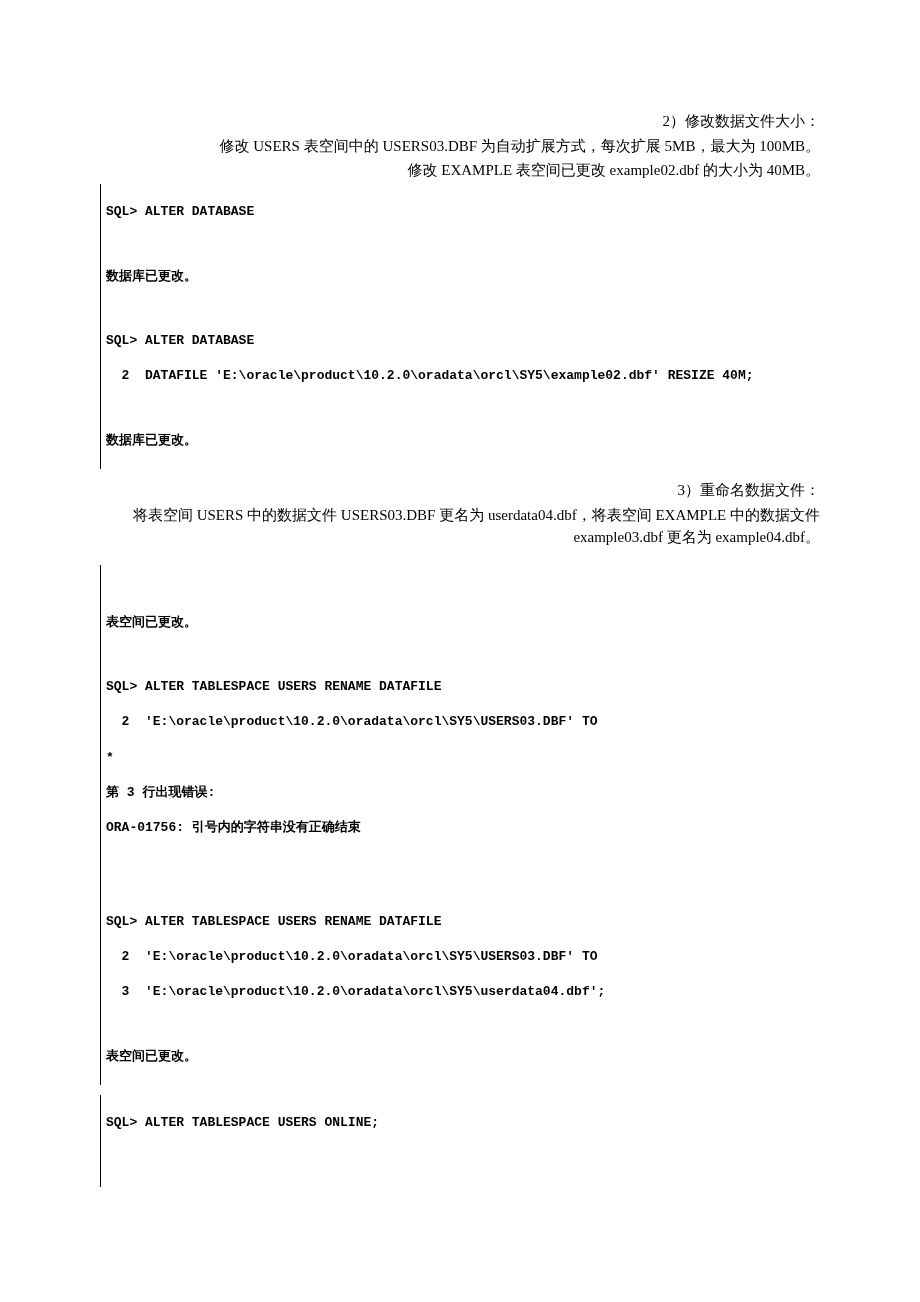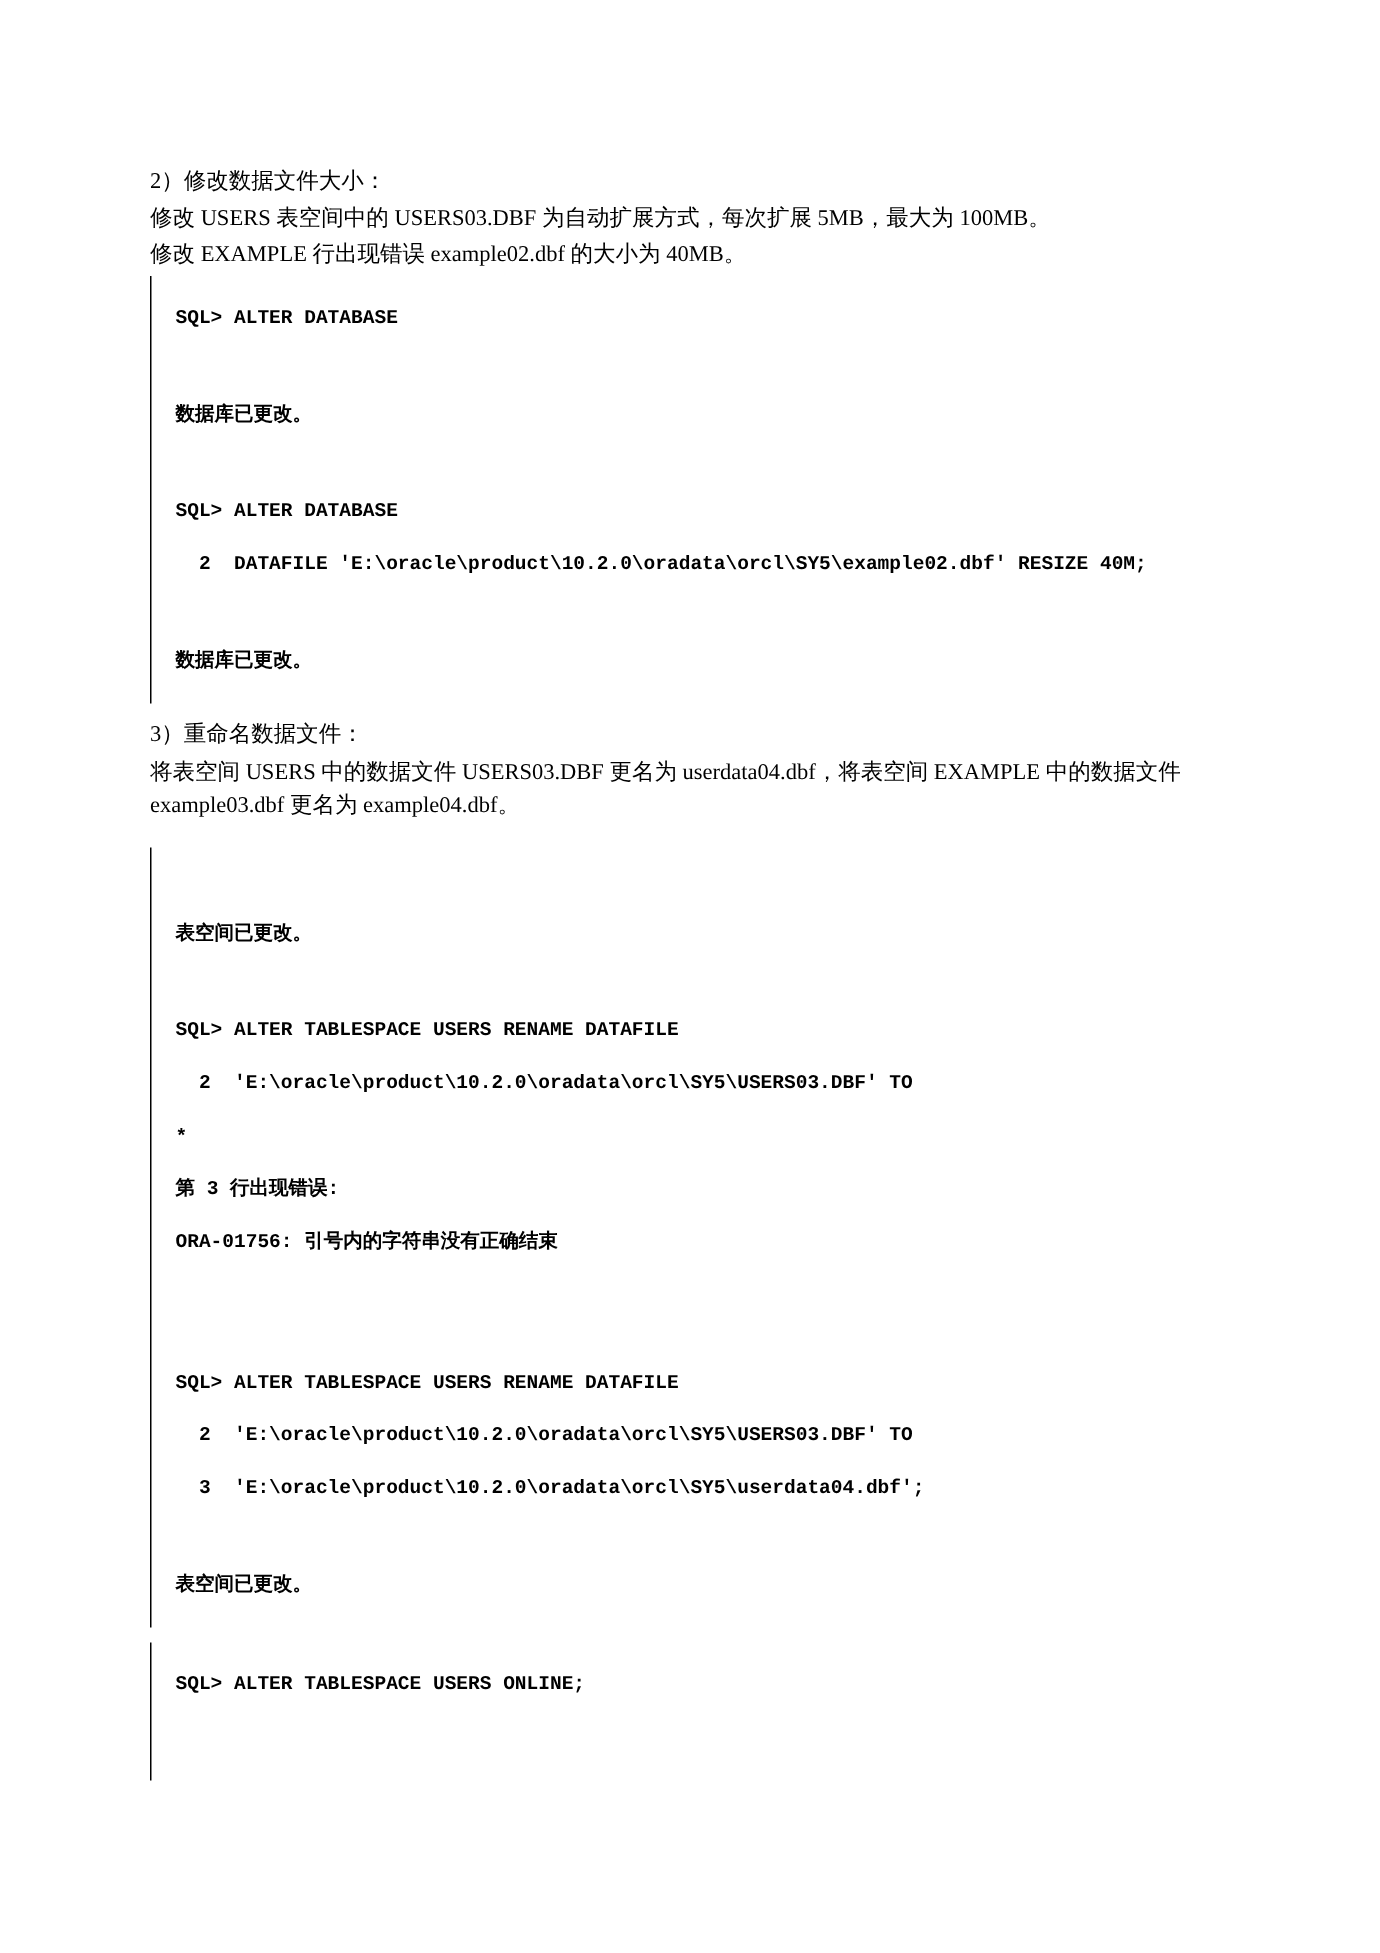--- a/index.html
+++ b/index.html
@@ -10,41 +10,42 @@
       font-size: 15px;
       line-height: 1.5;
       color: #000;
       width: 920px;
       box-sizing: border-box;
     }
     .body-text {
       font-family: "SimSun", "Times New Roman", serif;
       font-size: 15px;
       margin: 0 0 2px 0;
+      text-align: right;
     }
     .terminal {
       border-left: 1.5px solid #000;
-      padding: 2px 0 2px 16px;
+      padding: 2px 0 2px 5px;
       margin: 2px 0 10px 0;
       font-family: "Courier New", monospace;
       font-size: 13px;
       font-weight: bold;
       line-height: 1.35;
       white-space: pre;
     }
     .gap {
       height: 12px;
     }
   </style>
 </head>
 <body>
 
 <p class="body-text">2）修改数据文件大小：</p>
 <p class="body-text">修改 USERS 表空间中的 USERS03.DBF 为自动扩展方式，每次扩展 5MB，最大为 100MB。</p>
-<p class="body-text">修改 EXAMPLE 行出现错误 example02.dbf 的大小为 40MB。</p>
+<p class="body-text">修改 EXAMPLE 表空间已更改 example02.dbf 的大小为 40MB。</p>
 
 <div class="terminal">
 <div>SQL&gt; ALTER DATABASE</div>
 <div class="gap"></div>
 <div>数据库已更改。</div>
 <div class="gap"></div>
 <div>SQL&gt; ALTER DATABASE</div>
 <div>  2  DATAFILE 'E:\oracle\product\10.2.0\oradata\orcl\SY5\example02.dbf' RESIZE 40M;</div>
 <div class="gap"></div>
 <div>数据库已更改。</div>

